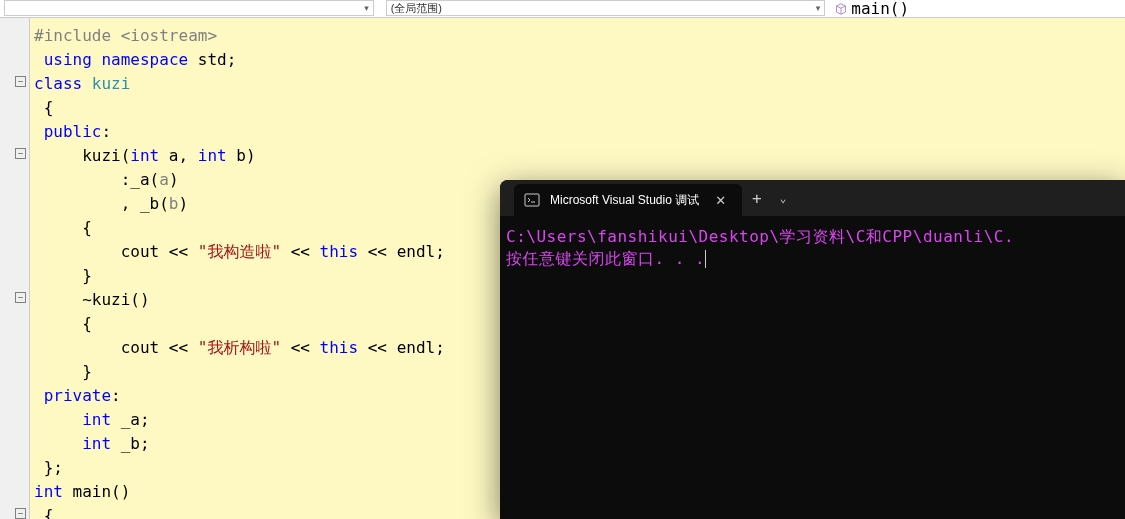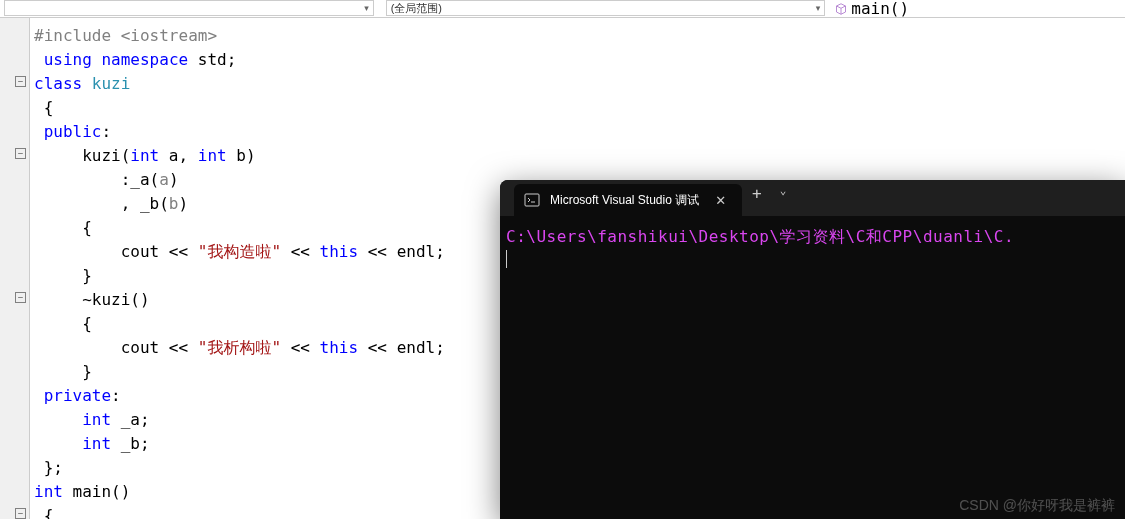--- a/index.html
+++ b/index.html
@@ -15,21 +15,21 @@
     }
     .dd { border: 1px solid #ccc; height: 16px; display: flex; align-items: center; justify-content: space-between; padding: 0 4px; font-size: 11px; color: #333; font-family: sans-serif; }
     .dd1 { width: 370px; margin-left: 4px; }
     .dd2 { width: 440px; margin-left: 12px; }
     .dd3 { width: 290px; margin-left: 10px; display: flex; align-items: center; gap: 4px; }
     .chev { font-size: 9px; color: #666; }
     .cube { width: 12px; height: 12px; display: inline-block; }
     .editor { position: relative; display: flex; height: 501px; }
     .gutter { width: 30px; background: #f0f0f0; border-right: 1px solid #ccc; }
     .code {
-      flex: 1; background: #ffffff;
+      flex: 1; background: #fef9c3;
       padding: 6px 0 0 4px;
       font-size: 16px; line-height: 24px;
       white-space: pre; color: #000;
     }
     .fold {
       position: absolute; left: 15px; width: 11px; height: 11px;
       border: 1px solid #808080; background: #f0f0f0;
       font-size: 9px; line-height: 9px; text-align: center;
       color: #606060; cursor: pointer;
     }
@@ -41,21 +41,21 @@
     .terminal {
       position: absolute; left: 500px; top: 180px;
       width: 625px; height: 339px;
       background: #0c0c0c; color: #ccc;
       border-radius: 8px 0 0 0;
       box-shadow: 0 8px 32px rgba(0,0,0,0.5);
       overflow: hidden;
     }
     .term-titlebar {
       height: 36px; background: #1f1f1f;
-      display: flex; align-items: flex-start;
+      display: flex; align-items: center;
       padding: 0 0 0 14px;
     }
     .term-tab {
       display: flex; align-items: center; gap: 10px;
       background: #0c0c0c; height: 32px; margin-top: 4px;
       padding: 0 10px; border-radius: 6px 6px 0 0;
       color: #fff; font-size: 12px; font-family: "Segoe UI", sans-serif;
     }
     .term-icon { width: 16px; height: 16px; }
     .term-x { color: #ccc; font-size: 13px; padding: 2px 6px; border-radius: 3px; cursor: pointer; }
@@ -131,16 +131,15 @@
           <path d="M4 6 L6 8 L4 10 M7 10 L11 10" stroke="#ccc" stroke-width="1" fill="none"></path>
         </svg>
       <span>Microsoft Visual Studio 调试</span>
       <span class="term-x">✕</span>
     </div>
     <span class="term-add">+</span>
     <span class="term-chev">⌄</span>
   </div>
   <div class="term-body">
     <div>C:\Users\fanshikui\Desktop\学习资料\C和CPP\duanli\C.</div>
-    <div><span class="cursor"></span></div>
+    <div><span>按任意键关闭此窗口. . .</span><span class="cursor"></span></div>
   </div>
-  <div class="watermark">CSDN @你好呀我是裤裤</div>
 </div>
 
 </body></html>

